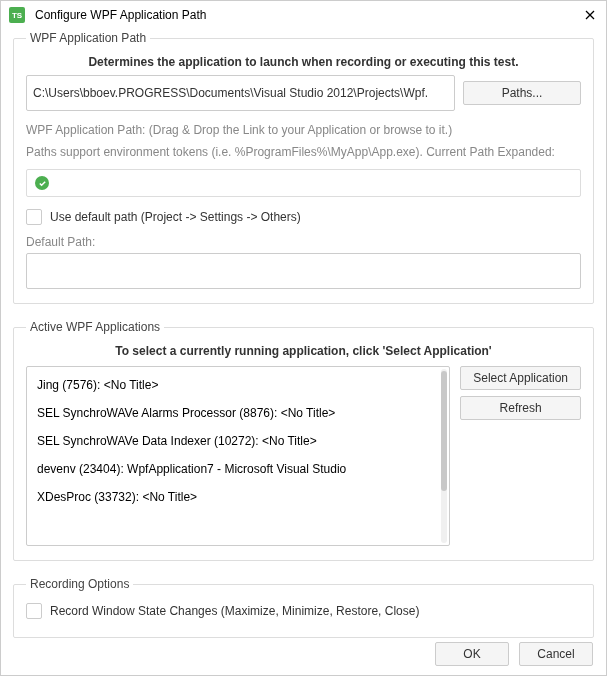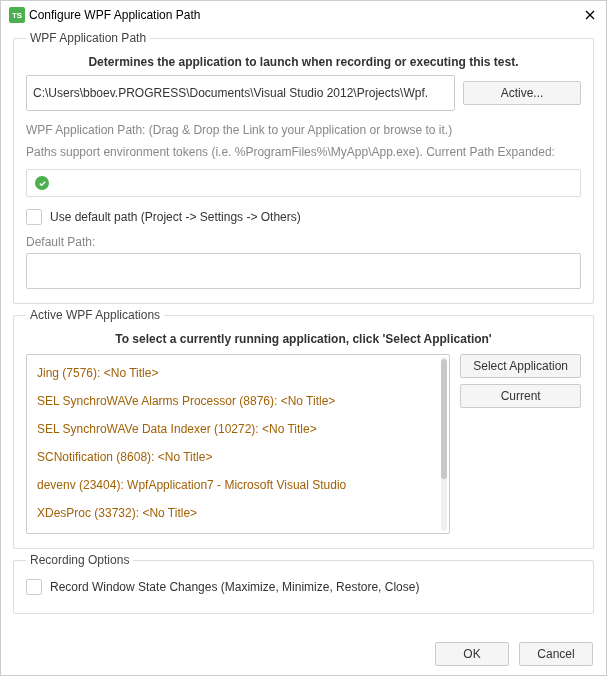--- a/index.html
+++ b/index.html
@@ -11,21 +11,21 @@
     color: #333;
     width: 607px;
     height: 676px;
     overflow: hidden;
     border: 1px solid #ccc;
   }
   .titlebar {
     display: flex;
     align-items: center;
     padding: 6px 8px 4px 8px;
-    gap: 4px;
+    gap: 10px;
   }
   .app-icon {
     width: 16px; height: 16px;
     display: inline-block;
     background: #4caf50;
     border-radius: 2px;
     position: relative;
   }
   .app-icon::after {
     content: "TS";
@@ -54,21 +54,21 @@
   .close-x svg { width: 10px; height: 10px; }
 
   .client {
     padding: 4px 12px 0 12px;
   }
 
   fieldset.group {
     border: 1px solid #ddd;
     border-radius: 2px;
     padding: 10px 12px 14px 12px;
-    margin: 0 0 4px 0;
+    margin: 0 0 16px 0;
   }
   fieldset.group legend {
     padding: 0 4px;
     font-size: 12px;
     color: #444;
   }
 
   .bold { font-weight: 600; color: #333; text-align: center; }
   .gray { color: #888; }
   .linkish { color: #7a8ed6; }
@@ -151,21 +151,21 @@
     border: 1px solid #ccc;
     border-radius: 2px;
     overflow: hidden;
   }
   .listbox {
     padding: 4px 0;
   }
   .list-item {
     padding: 7px 10px;
     font-size: 12px;
-    color: #a16207;
+    color: #000000;
   }
   .fake-scrollbar {
     position: absolute;
     right: 2px; top: 2px; bottom: 2px;
     width: 6px;
     background: #f0f0f0;
     border-radius: 3px;
   }
   .fake-thumb {
     position: absolute;
@@ -202,21 +202,21 @@
 
 <div class="client">
 
   <fieldset class="group">
     <legend>WPF Application Path</legend>
 
     <div class="bold">Determines the application to launch when recording or executing this test.</div>
 
     <div class="row first">
       <input class="text-input" type="text" value="C:\Users\bboev.PROGRESS\Documents\Visual Studio 2012\Projects\Wpf." style="">
-      <button class="btn wide">Active...</button>
+      <button class="btn wide">Paths...</button>
     </div>
 
     <div class="hint-row gray">WPF Application Path: (Drag &amp; Drop the Link to your Application or browse to it.)</div>
     <div class="hint-row gray" style="margin-top:8px">Paths support environment tokens (i.e. %ProgramFiles%\MyApp\App.exe). Current Path Expanded:</div>
 
     <div class="expanded-path-box">
       <span class="check-badge">
         <svg viewBox="0 0 10 10">
             <polyline points="2,5 4,7 8,3" fill="none" stroke="#fff" stroke-width="1.6"></polyline>
           </svg>
@@ -238,31 +238,30 @@
     <legend>Active WPF Applications</legend>
 
     <div class="bold">To select a currently running application, click 'Select Application'</div>
 
     <div class="active-apps-body">
       <div class="listbox-wrap">
         <div class="listbox">
           <div class="list-item">Jing (7576): &lt;No Title&gt;</div>
           <div class="list-item">SEL SynchroWAVe Alarms Processor (8876): &lt;No Title&gt;</div>
           <div class="list-item">SEL SynchroWAVe Data Indexer (10272): &lt;No Title&gt;</div>
-          <div class="list-item">SCNotification (8608): &lt;No Title&gt;</div>
           <div class="list-item">devenv (23404): WpfApplication7 - Microsoft Visual Studio</div>
           <div class="list-item">XDesProc (33732): &lt;No Title&gt;</div>
         </div>
         <div class="fake-scrollbar">
           <div class="fake-thumb"></div>
         </div>
       </div>
       <div class="side-buttons">
         <button class="btn wide">Select Application</button>
-        <button class="btn wide">Current</button>
+        <button class="btn wide">Refresh</button>
       </div>
     </div>
   </fieldset>
 
   <fieldset class="group">
     <legend>Recording Options</legend>
     <div class="row" style="margin-top:2px">
       <span class="checkbox"></span>
       <span>Record Window State Changes (Maximize, Minimize, Restore, Close)</span>
     </div>

